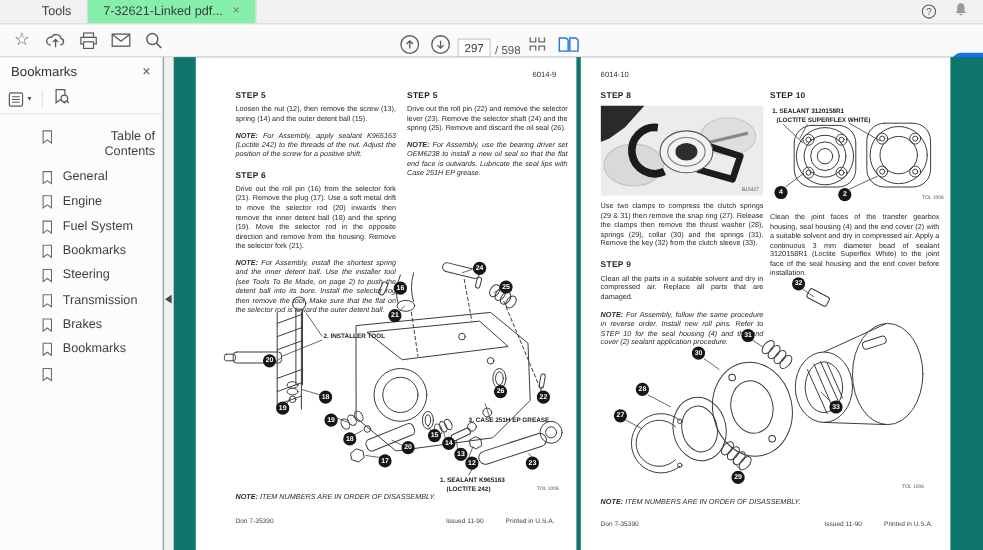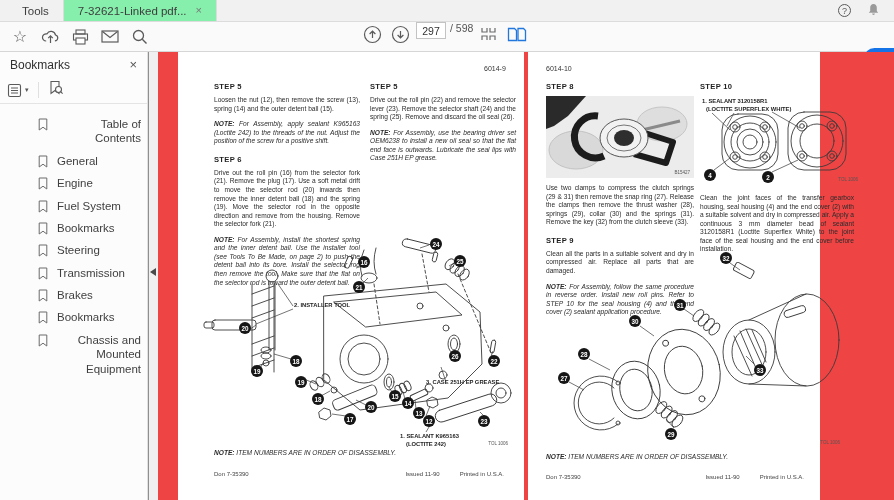--- a/index.html
+++ b/index.html
@@ -1,36 +1,36 @@
 <!DOCTYPE html>
 <html><head>
 <meta charset="utf-8">
 <style>
   * { box-sizing: border-box; margin: 0; padding: 0; }
   html,body { width:894px; height:500px; overflow:hidden; }
   body { font-family:"Liberation Sans", sans-serif; background:#8f8f8f; position:relative; }
 
   
   .tabbar { position:absolute; left:0; top:0; width:894px; height:22px; background:#f1f1f1;
-            border-bottom:1px solid #dcdcdc; display:flex; align-items:stretch; }
+            border-bottom:1px solid #dcdcdc; display:flex; align-items:stretch;padding-left:16px; }
   .tab { display:flex; align-items:center; padding:0 14px; font-size:11.5px; color:#3d3d3d; cursor:default; }
   .tab.tools { margin-left:8px; }
   .tab.doc { background:#86efac; border-left:1px solid #dcdcdc; border-right:1px solid #dcdcdc; gap:9px; }
   .tab .x { color:#777; font-size:11px; line-height:1; }
   .tabbar-right { margin-left:auto; display:flex; align-items:center; gap:16px; padding-right:14px; }
   .help-circ { width:13px; height:13px; border:1px solid #5a5a5a; border-radius:50%; font-size:9px;
                color:#5a5a5a; display:flex; align-items:center; justify-content:center; }
 
   
   .toolbar { position:absolute; left:0; top:22px; width:894px; height:30px; background:#fafafa;
              border-bottom:1px solid #d6d6d6; display:flex; align-items:center; }
   .tbtn { width:24px; height:24px; display:flex; align-items:center; justify-content:center; color:#5a5a5a; }
   .tgroup-left { display:flex; align-items:center; gap:6px; padding-left:8px; }
   .star { font-size:16px; line-height:1; }
-  .tgroup-center { position:absolute; left:360px; top:0; height:30px; display:flex; align-items:flex-start; gap:4px; }
+  .tgroup-center { position:absolute; left:360px; top:0; height:30px; display:flex; align-items:flex-end; gap:4px; }
   .pg-input { width:30px; height:17px; border:1px solid #c3c3c3; background:#fff; text-align:center;
               font-size:10.5px; color:#333; font-family:"Liberation Sans",sans-serif; }
   .pg-total { font-size:10.5px; color:#555; }
   .signin-pill { position:absolute; right:-14px; top:26px; width:44px; height:21px; background:#1473e6;
                  border-radius:11px; display:flex; align-items:center; padding-left:8px; }
 
   
   .main { position:absolute; left:0; top:52px; width:894px; height:448px; }
   .sidebar { position:absolute; left:0; top:0; width:148px; height:448px; background:#fcfcfc;
              border-right:1px solid #e0e0e0;text-align:right; }
@@ -43,24 +43,24 @@
   .sb-list { padding-top:9px; }
   .sb-item { display:flex; align-items:flex-start; gap:9px; padding:4px 6px 4px 38px; font-size:11.5px;
              color:#3f3f3f; line-height:1.25; }
   .sb-item svg { flex-shrink:0; margin-top:1px; }
   .gutter { position:absolute; left:149px; top:0; width:9px; height:448px; background:#f0f0f0; }
   .collapse-arrow { position:absolute; left:1px; top:216px; width:0; height:0;
                     border-top:4px solid transparent; border-bottom:4px solid transparent;
                     border-right:6px solid #4a4a4a; }
 
   
-  .docarea { position:absolute; left:158px; top:0; width:736px; height:448px; background:#ef4444; }
+  .docarea { position:absolute; left:158px; top:0; width:736px; height:448px; background:#0f766e; }
   .page { position:absolute; top:0; height:448px; background:#fff; color:#2b2b2b; }
   .page.left  { left:20px;  width:346px; }
-  .page.right { left:370px; width:292px; }
+  .page.right { left:370px; width:336px; }
   .pg-num { position:absolute; top:13px; font-size:7px; color:#333; }
   .page.left  .pg-num { left:306px; }
   .page.right .pg-num { left:18px; }
   .col { position:absolute; top:28px; }
   .page.left  .c1 { left:36px;  width:146px; }
   .page.left  .c2 { left:192px; width:146px; }
   .page.right .c1 { left:18px;  width:148px; }
   .page.right .c2 { left:172px; width:154px; }
   .step { font-size:7.6px; font-weight:bold; letter-spacing:.3px; margin:9px 0 5px; color:#1e1e1e; }
   .step.first { margin-top:2px; }
@@ -258,21 +258,20 @@
       <div class="sb-item">
           <svg width="10" height="13" viewBox="0 0 10 13">
             <path d="M1.2,1 h7.6 v11 l-3.8,-2.8 l-3.8,2.8 z" fill="none" stroke="#6b6b6b" stroke-width="1"></path>
           </svg>
           <span>Bookmarks</span>
         </div>
       <div class="sb-item">
           <svg width="10" height="13" viewBox="0 0 10 13">
             <path d="M1.2,1 h7.6 v11 l-3.8,-2.8 l-3.8,2.8 z" fill="none" stroke="#6b6b6b" stroke-width="1"></path>
           </svg>
-          <span>Chassis and Mounted Equipment</span>
         </div>
     </div>
   </div>
   <div class="gutter">
     <div class="collapse-arrow"></div>
   </div>
 
   <div class="docarea">
 
     <div class="page left">

